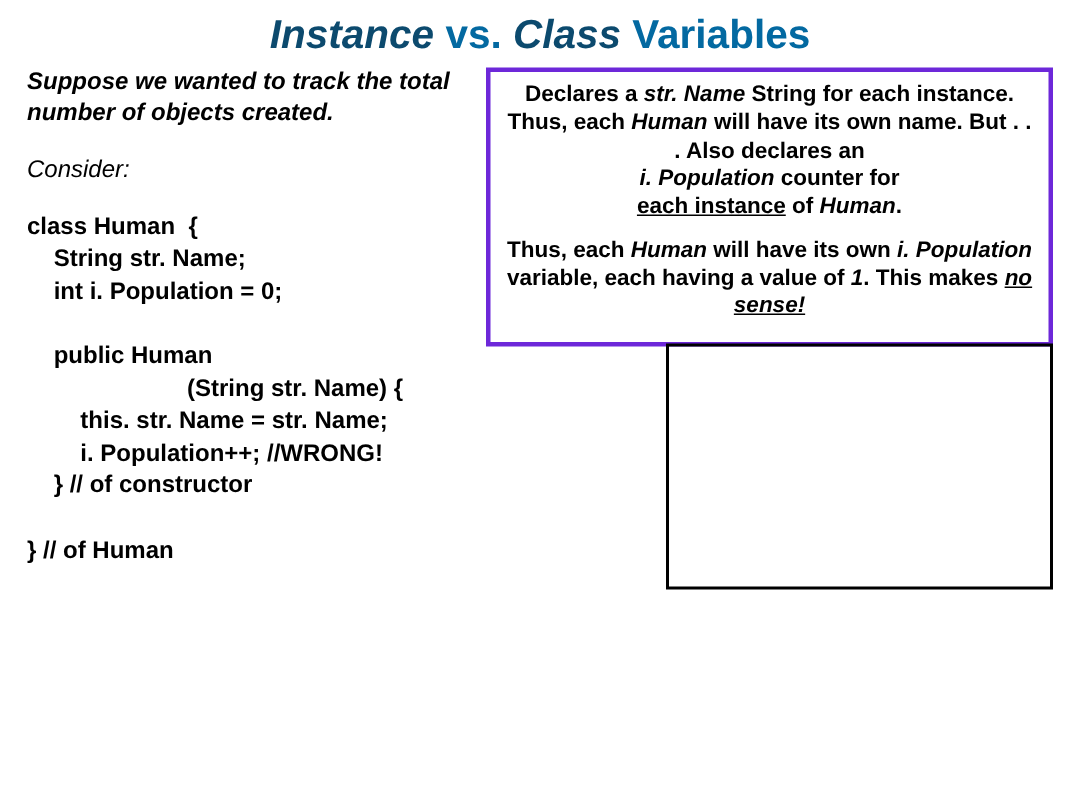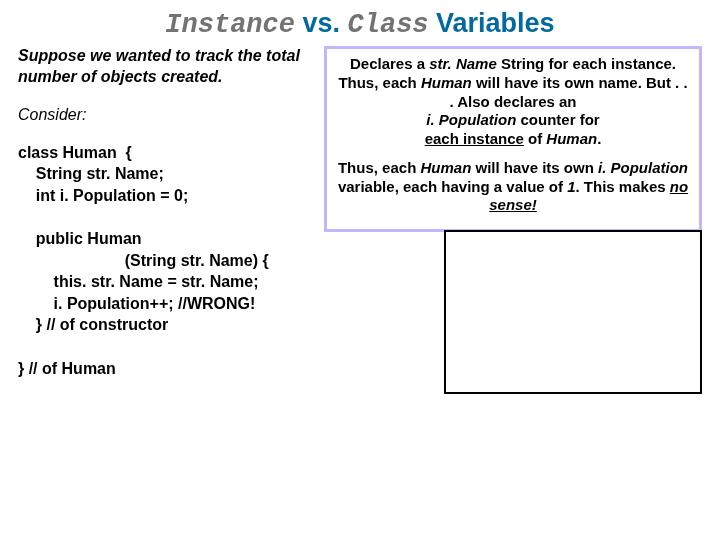--- a/index.html
+++ b/index.html
@@ -14,22 +14,21 @@
   }
   .title {
     text-align: center;
     font-size: 27px;
     font-weight: bold;
     padding-top: 8px;
     padding-bottom: 6px;
   }
   .title .italic-blue {
     font-style: italic;
-    color: #737373;
-    font-family: Liberation Mono, monospace;
+    color: #0c4a6e;
   }
   .title .black {
     color: #0369a1;
   }
   .content {
     display: flex;
     padding: 0 18px;
     gap: 6px;
   }
   .left-col {
@@ -53,21 +52,21 @@
     margin-bottom: 18px;
   }
   .code {
     font-weight: bold;
     font-size: 16px;
     line-height: 1.35;
     white-space: pre;
     font-family: Arial, Helvetica, sans-serif;
   }
   .box {
-    border: 3px solid #c4b5fd;
+    border: 3px solid #6d28d9;
     padding: 6px 10px 10px 10px;
     margin-bottom: 0;
   }
   .box p {
     margin: 0 0 10px 0;
     text-align: center;
     font-size: 15px;
     font-weight: bold;
     line-height: 1.25;
   }

